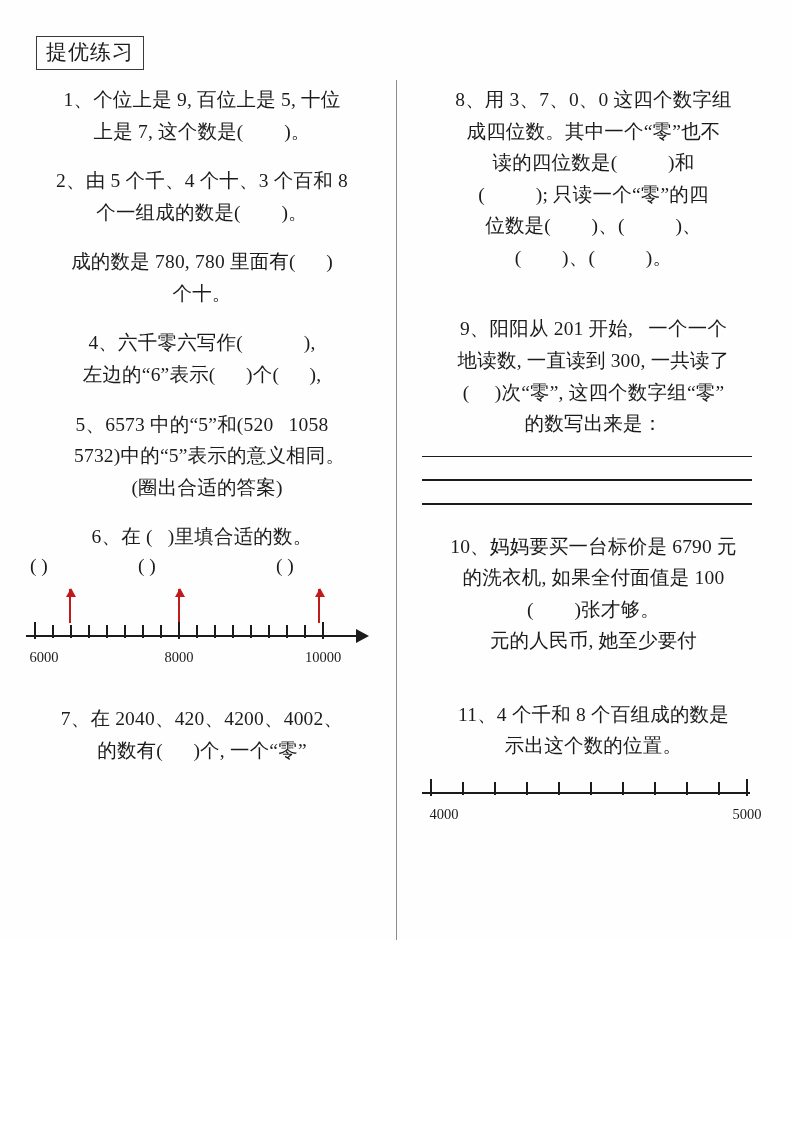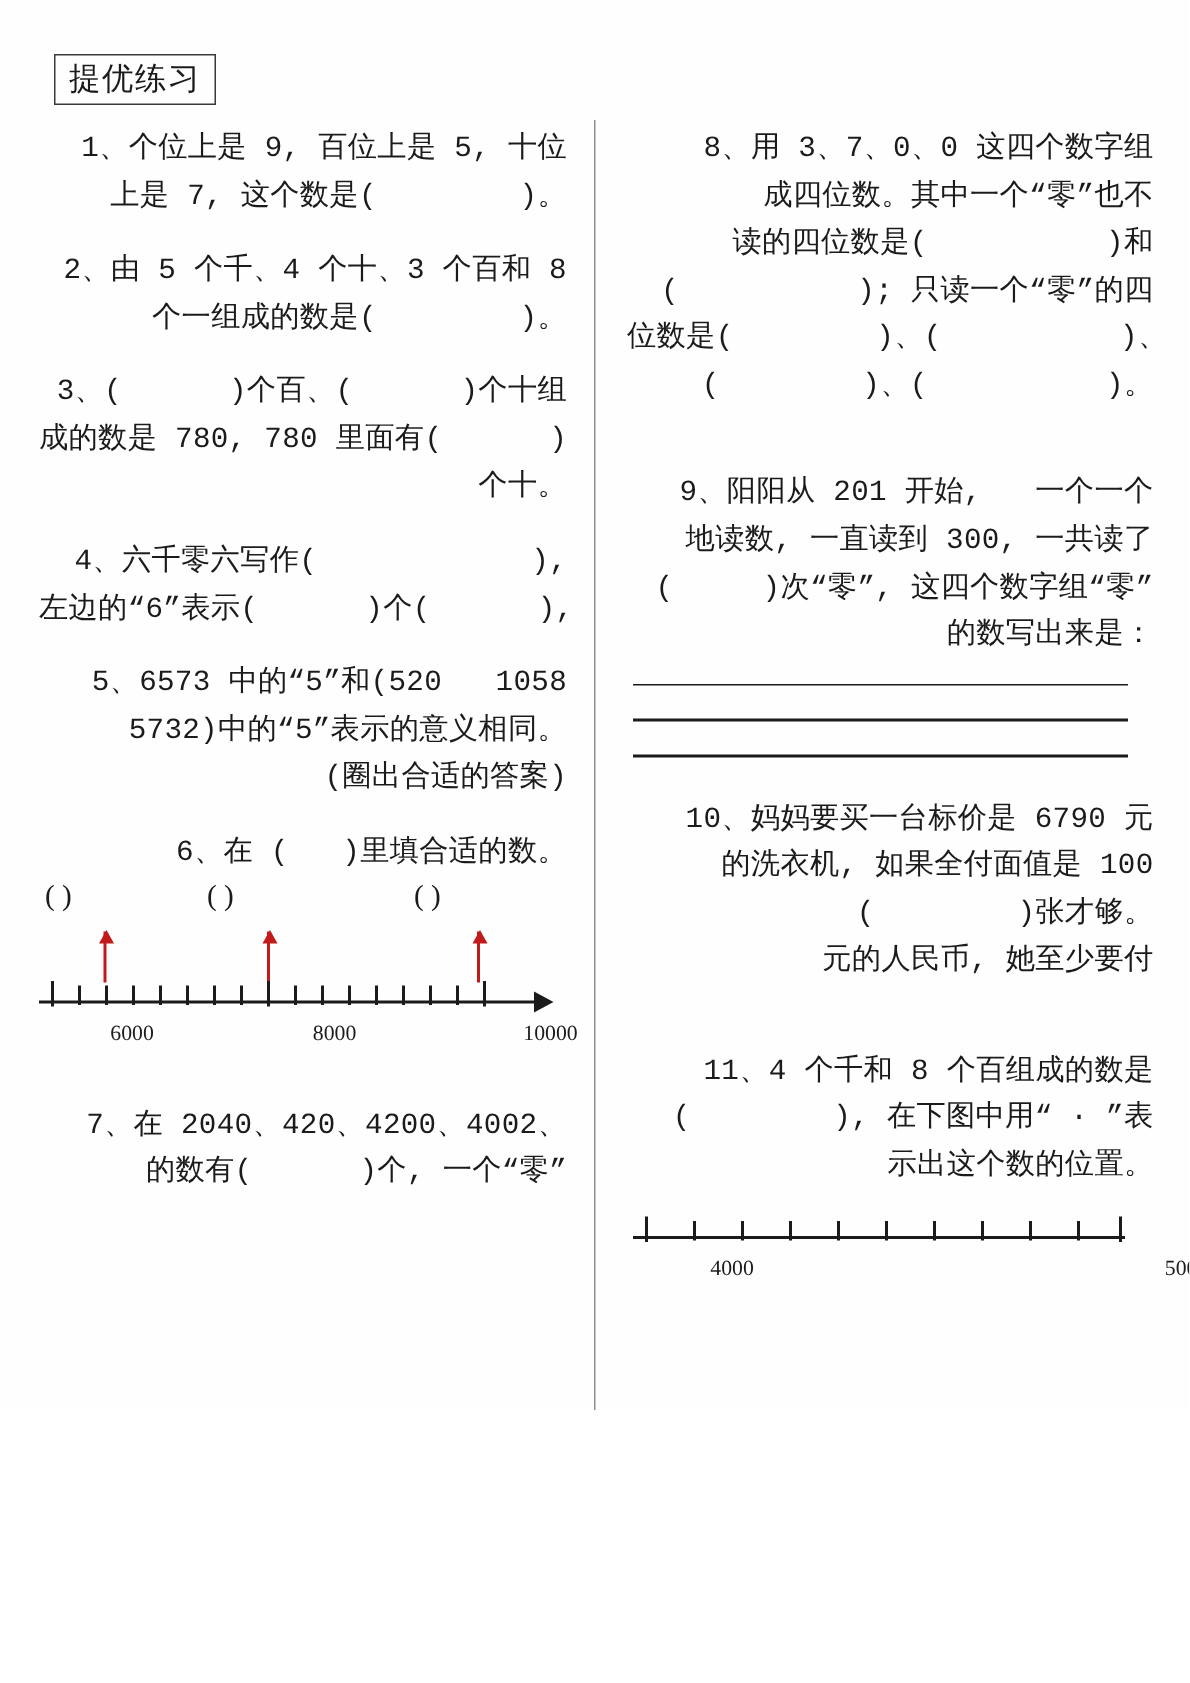--- a/index.html
+++ b/index.html
@@ -55,22 +55,21 @@
     top: 80px;
     width: 1px;
     height: 1028px;
     background: #8d8d8d;
   }
   .q {
     font-size: 19.5px;
     line-height: 1.62;
     letter-spacing: 0.2px;
     margin: 0 0 18px 0;
-    text-align: right;
-    font-family: Liberation Mono, monospace;
+    text-align: center;
   }
   .q .ln {
     display: block;
     white-space: pre;
   }
   
   .numline-wrap {
     position: relative;
     margin-top: 2px;
     height: 110px;
@@ -133,21 +132,20 @@
   }
   .axis .tick.major {
     top: -1px;
     height: 17px;
   }
   .axis-labels {
     position: relative;
     height: 22px;
     font-size: 14.5px;
     font-family: "Liberation Serif", serif;
-    margin-left: 44px;
   }
   .axis-labels span {
     position: absolute;
     top: 0;
     transform: translateX(-50%);
     white-space: nowrap;
   }
   
   .blank-lines {
     margin: 16px 0 26px 4px;
@@ -182,21 +180,20 @@
         <span class="ln">1、个位上是 9, 百位上是 5, 十位</span>
         <span class="ln">上是 7, 这个数是(        )。</span>
       </p>
 
       <p class="q">
         <span class="ln">2、由 5 个千、4 个十、3 个百和 8</span>
         <span class="ln">个一组成的数是(        )。</span>
       </p>
 
       <p class="q">
-        <span class="ln">3、(      )个百、(      )个十组</span>
         <span class="ln">成的数是 780, 780 里面有(      )</span>
         <span class="ln">个十。</span>
       </p>
 
       <p class="q">
         <span class="ln">4、六千零六写作(            ),</span>
         <span class="ln">左边的“6”表示(      )个(      ),</span>
       </p>
 
       <p class="q">
@@ -281,21 +278,20 @@
 
       <p class="q" style="margin-bottom:42px">
         <span class="ln">10、妈妈要买一台标价是 6790 元</span>
         <span class="ln">的洗衣机, 如果全付面值是 100</span>
         <span class="ln">(        )张才够。</span>
         <span class="ln">元的人民币, 她至少要付</span>
       </p>
 
       <p class="q" style="margin-bottom:6px">
         <span class="ln">11、4 个千和 8 个百组成的数是</span>
-        <span class="ln">(        ), 在下图中用“ · ”表</span>
         <span class="ln">示出这个数的位置。</span>
       </p>
 
       <div class="numline2">
         <div class="axis">
           <div class="bar" style="width:328px"></div>
           <div class="tick major" style="left:8px"></div>
           <div class="tick" style="left:40px"></div>
           <div class="tick" style="left:72px"></div>
           <div class="tick" style="left:104px"></div>

